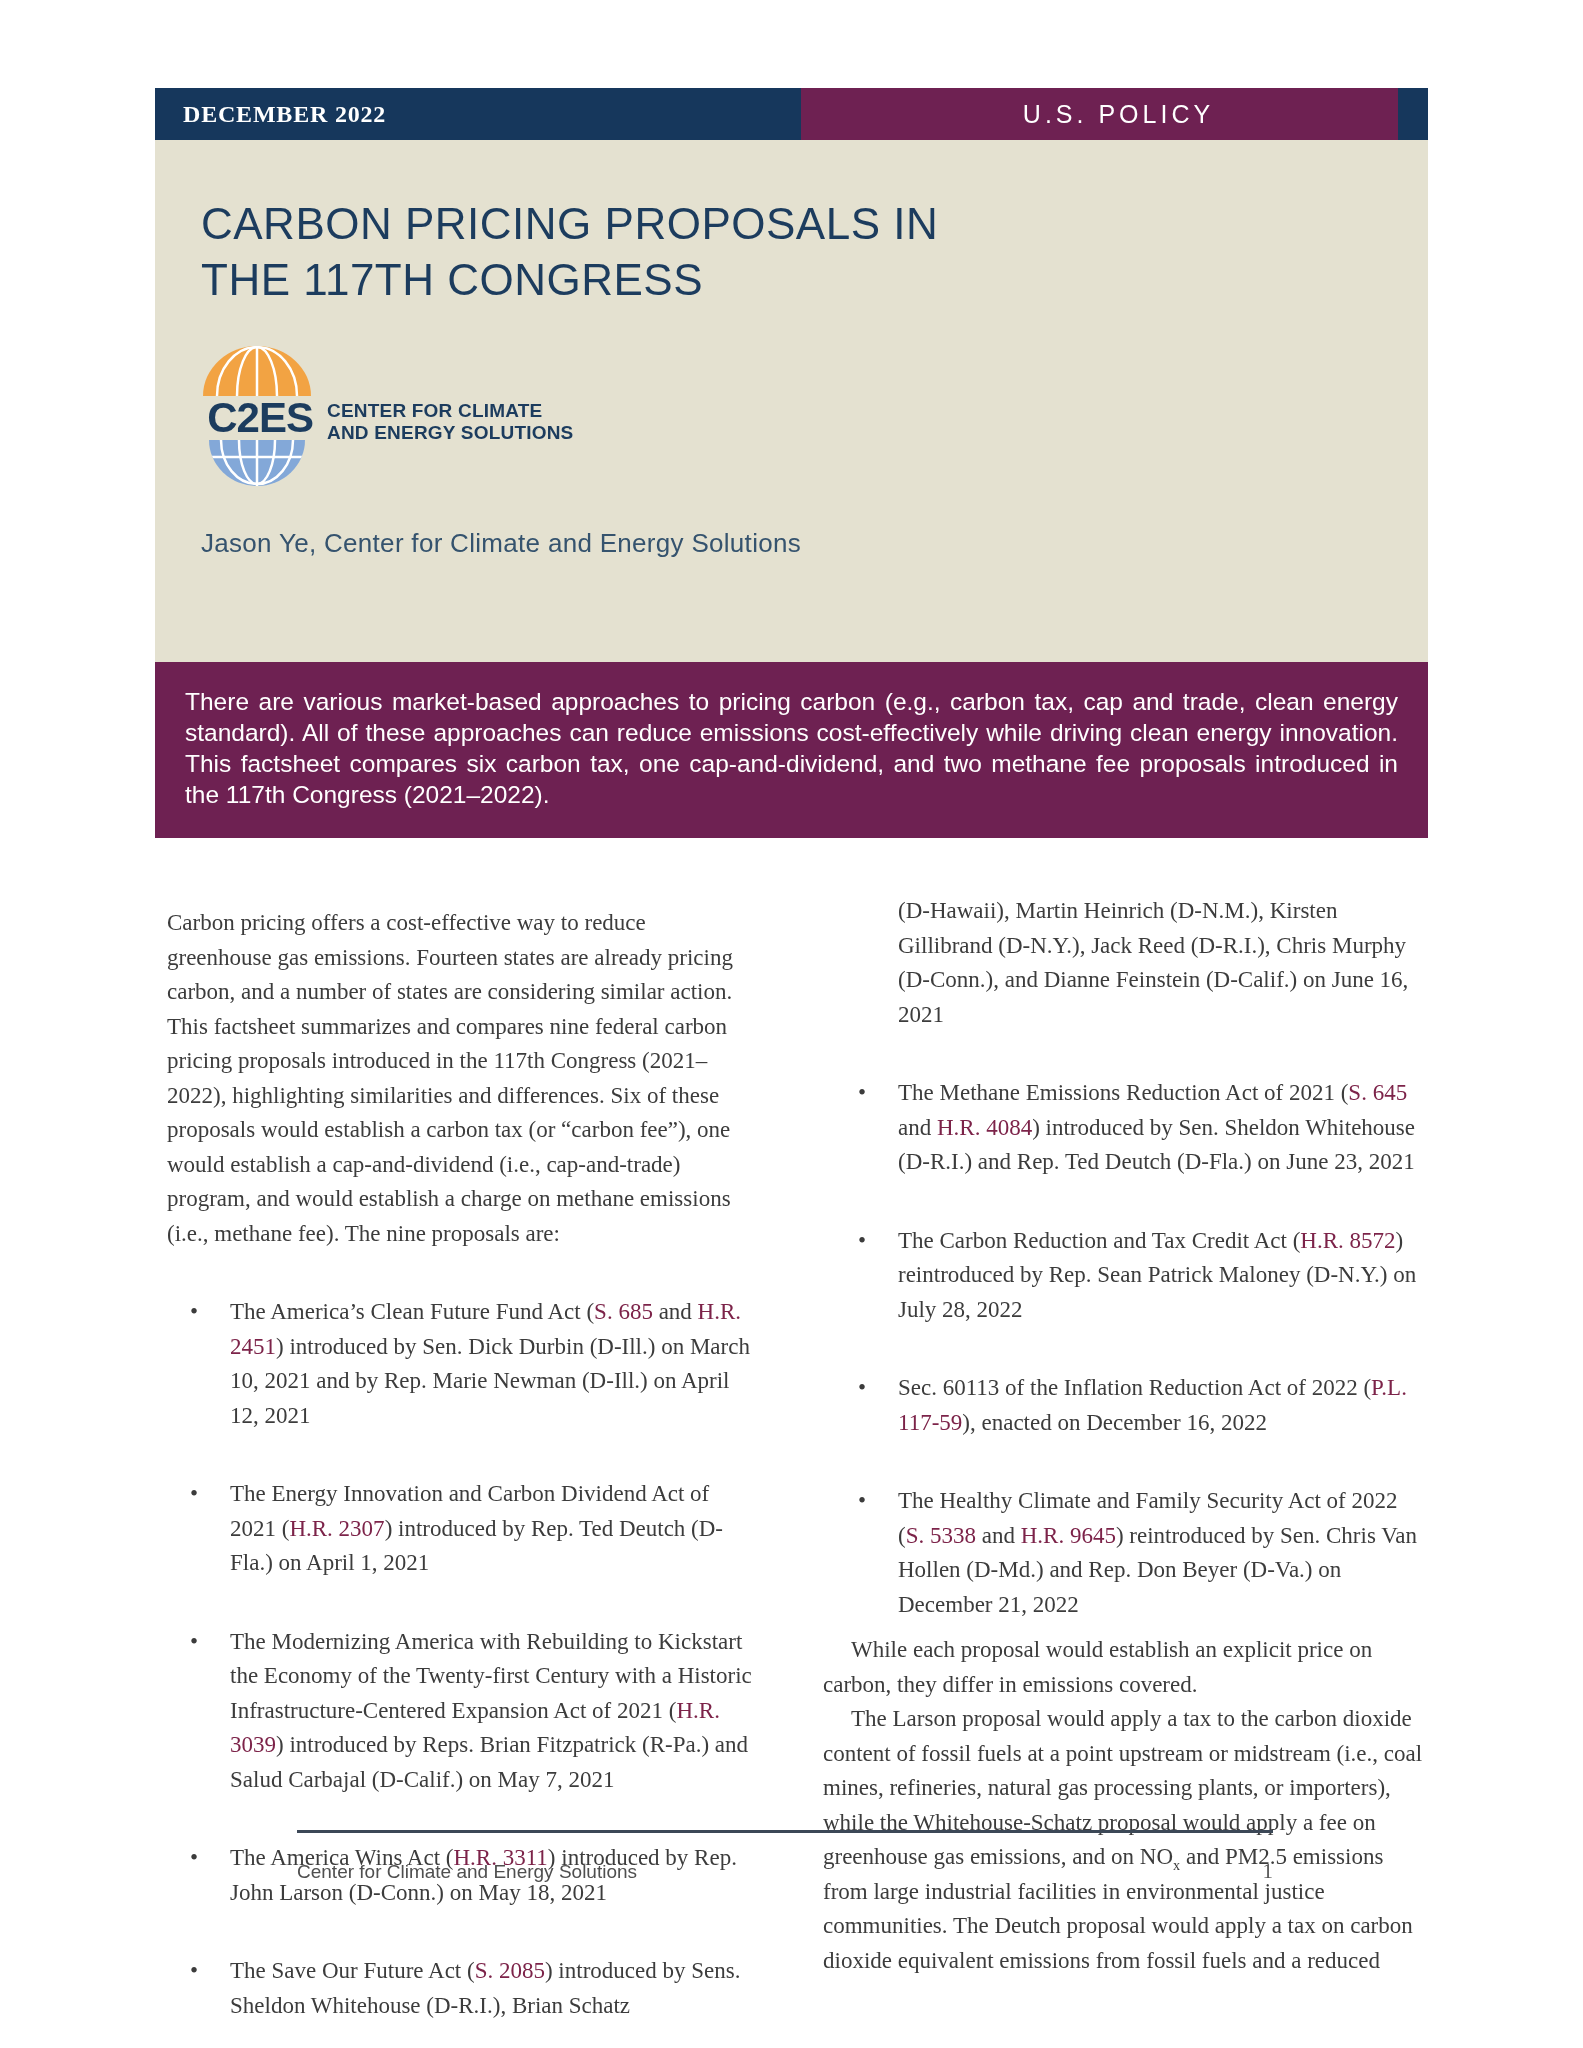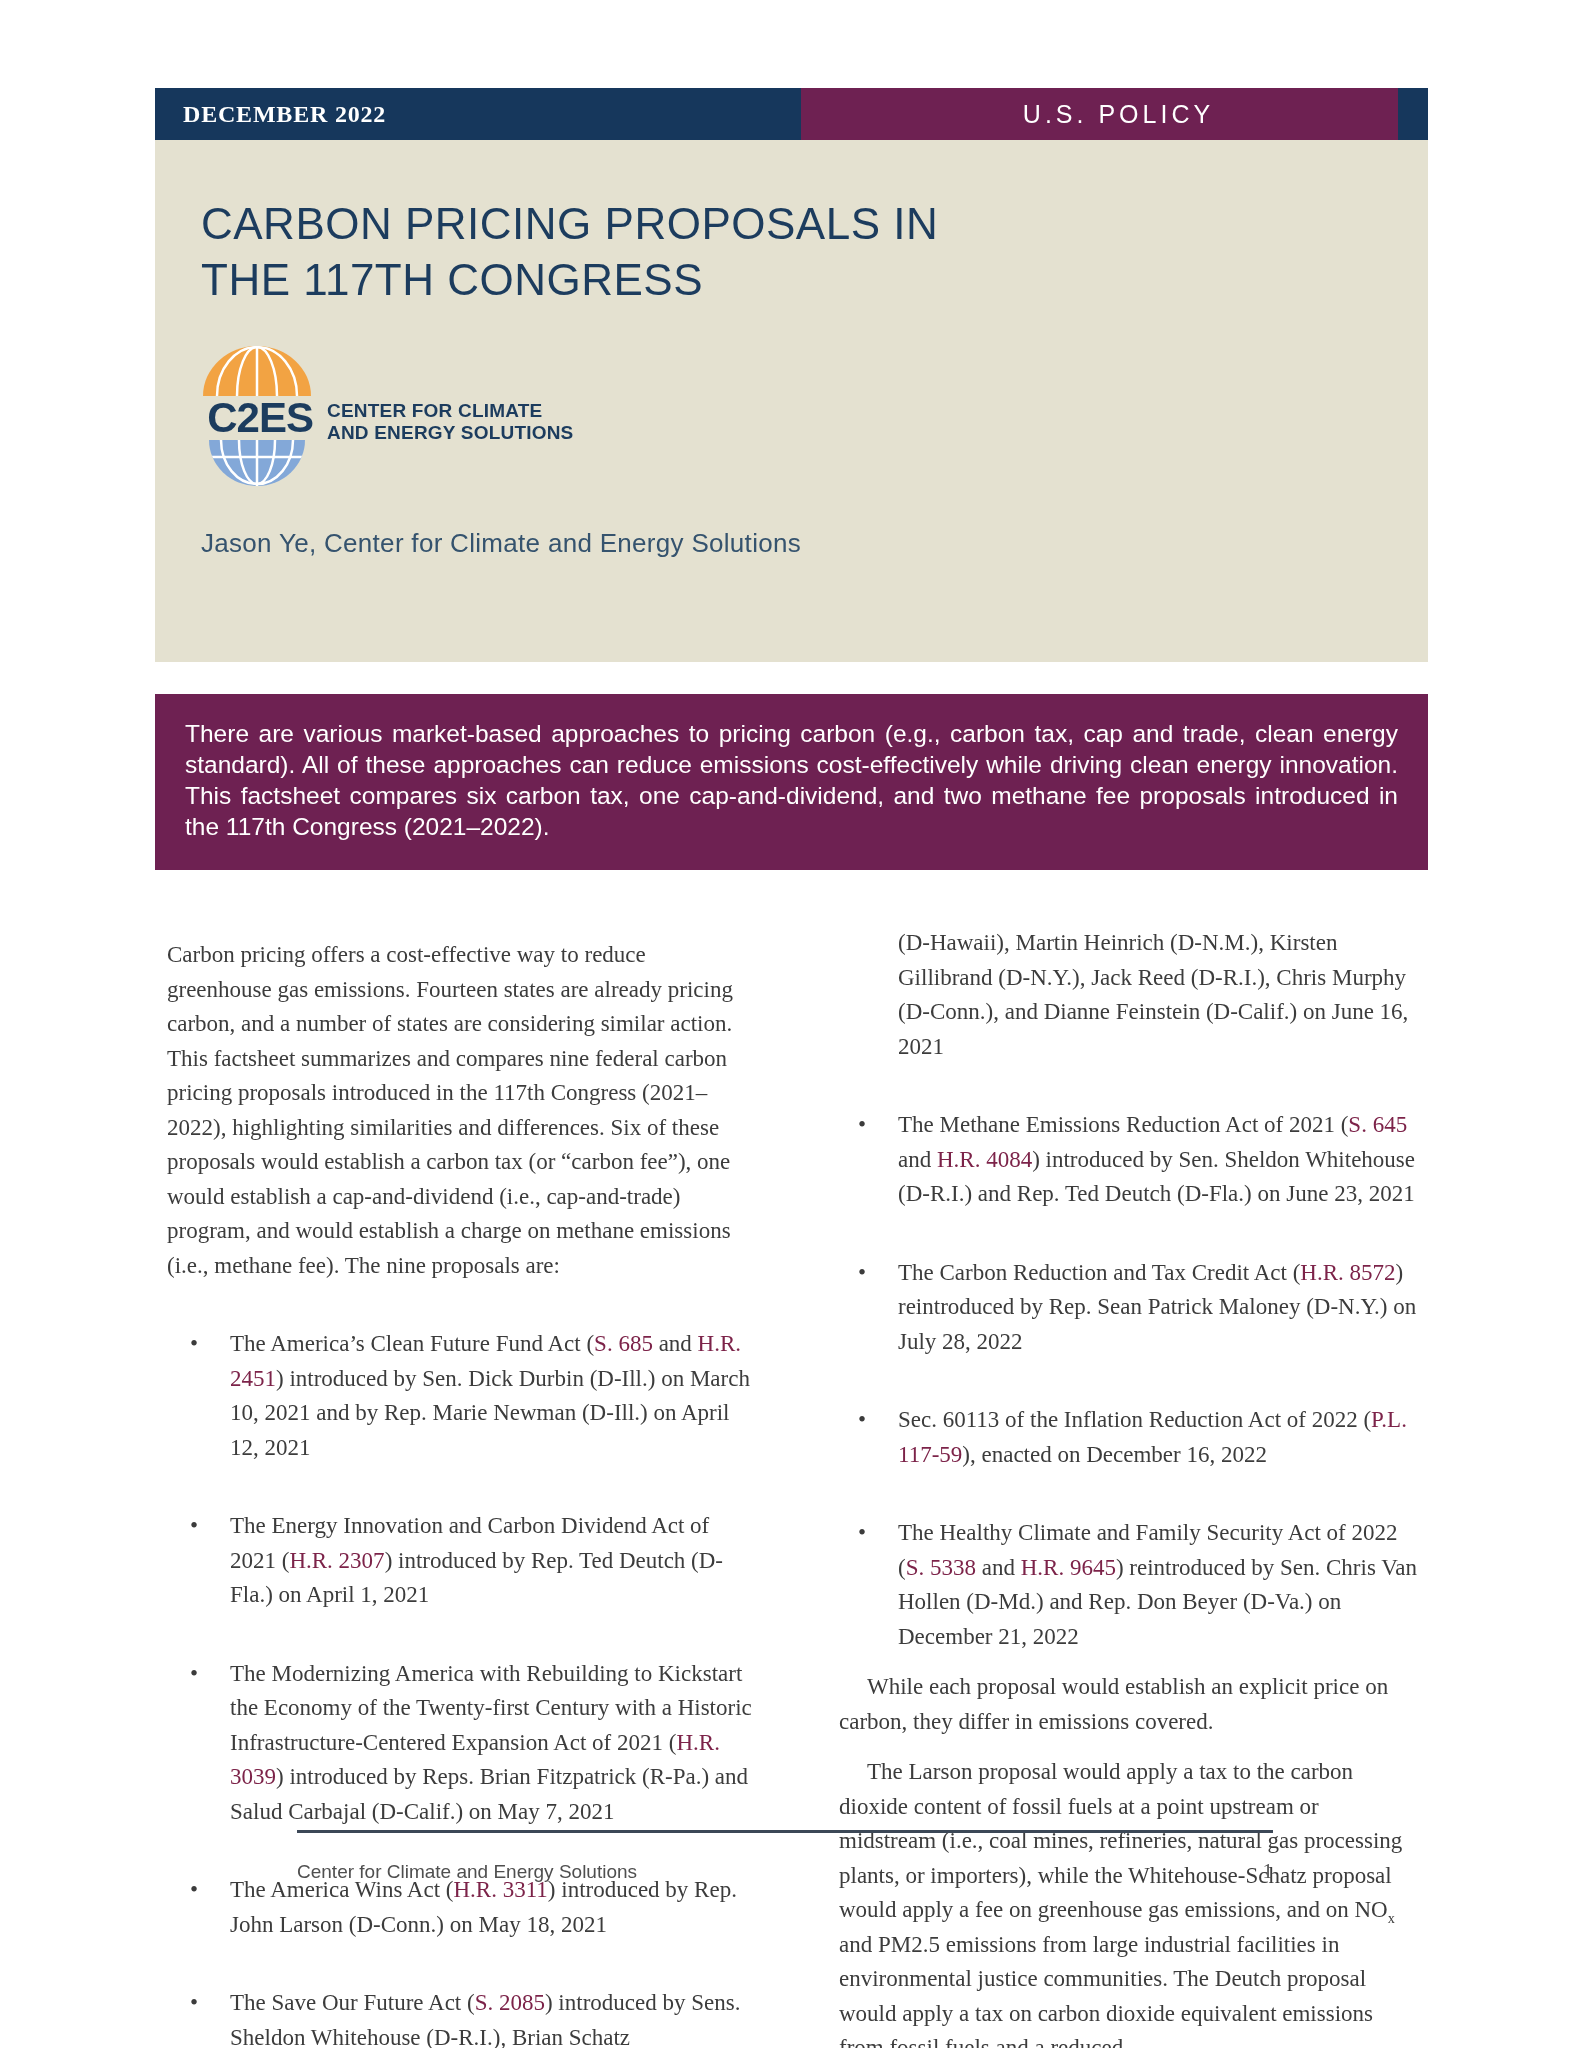--- a/index.html
+++ b/index.html
@@ -51,34 +51,33 @@
   .byline{
     margin-top:42px;font-family:"Liberation Sans",sans-serif;
     font-size:26px;color:var(--byline_navy);letter-spacing:0.3px;
   }
 
   
   .abstract{
     background:var(--maroon);color:#ffffff;padding:24px 30px 28px 30px;
     font-family:"Liberation Sans",sans-serif;font-size:24.5px;line-height:31px;
     text-align:justify;
-    margin-top:32px;
   }
 
   
   .columns{display:flex;gap:63px;margin-top:56px;}
   .col{width:605px;font-size:23px;line-height:34.5px;color:var(--body_text);text-align:left;}
   .intro{margin:12px;}
   ul.bullets{list-style:none;margin:0;padding:0 0 0 75px;}
   ul.bullets li{position:relative;margin-bottom:11px;margin-top:44px;}
   ul.bullets li::before{
     content:"\2022";position:absolute;left:-40px;top:0;color:var(--body_text);
   }
   .continuation{padding-left:75px;margin-bottom:11px;}
-  .para{text-indent:28px;margin:16px;}
+  .para{text-indent:28px;margin:0;}
   .doc-link{color:var(--link);}
   sub{font-size:0.62em;line-height:0;}
 
   
   .footer{position:absolute;left:142px;right:155px;top:1830px;}
   .rule{height:3px;background:var(--footer_rule);}
   .footer-row{
     display:flex;justify-content:space-between;align-items:baseline;margin-top:26px;
   }
   .footer-org{font-family:"Liberation Sans",sans-serif;font-size:19px;color:var(--footer_text);}

